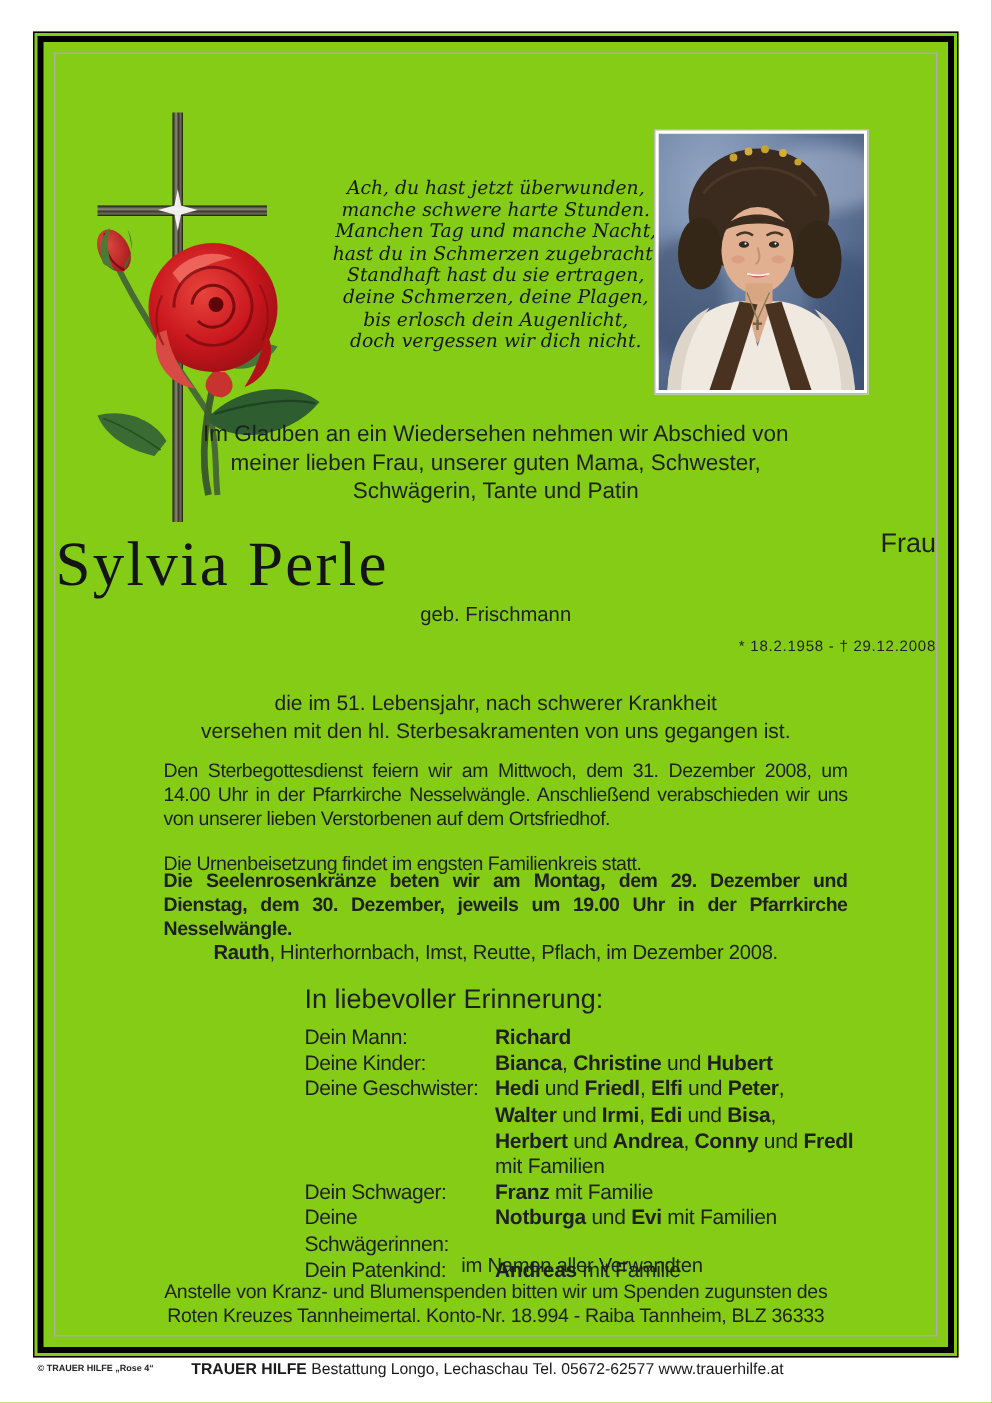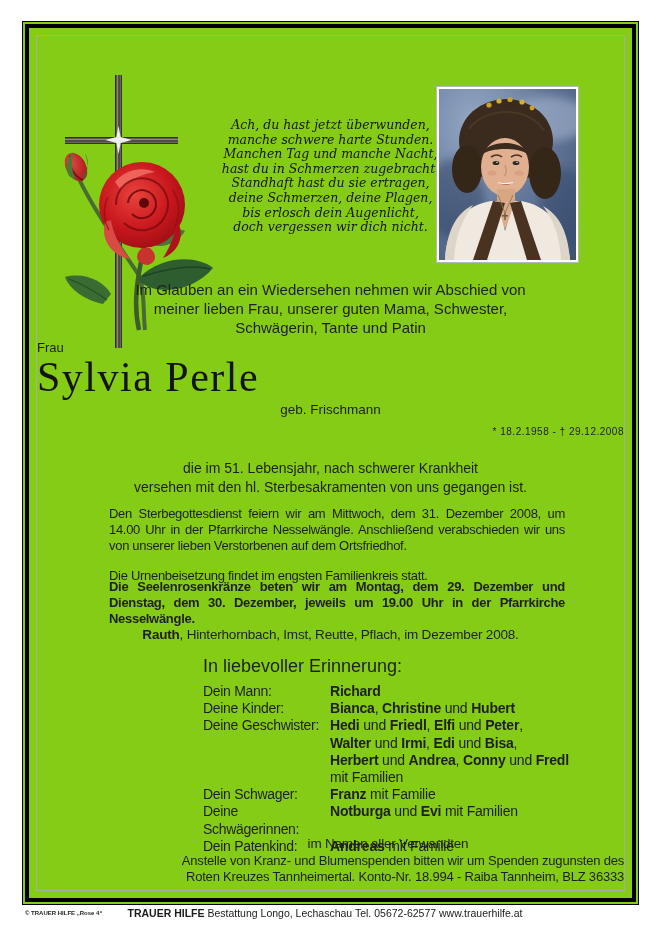--- a/index.html
+++ b/index.html
@@ -15,37 +15,37 @@
   .frame3{border:1px solid #ababab;width:100%;height:100%;box-sizing:border-box;position:relative;overflow:hidden;}
   
   .poem{left:0;right:0;top:82px;text-align:center;
     font-family:"DejaVu Serif",serif;font-style:italic;font-size:12.5px;line-height:14.6px;color:#161616;}
   
   .photo-frame{left:399px;top:50px;width:143px;height:177px;border:1px solid #b7b7b7;
     box-sizing:border-box;background:#fff;padding:2px;}
   .photo-frame svg{display:block;}
   
   .intro{left:0;right:0;top:244px;text-align:center;font-size:15px;line-height:19px;}
-  .salutation{left:0;right:0;top:304px;text-align:left;font-size:13px;}
+  .salutation{left:0;right:0;top:316px;text-align:right;font-size:18px;}
   .deceased-name{left:0;right:16px;top:318px;text-align:left;
     font-family:"Liberation Serif",serif;font-size:42px;line-height:46px;letter-spacing:1.5px;color:#141414;}
   .maiden{left:0;right:0;top:366px;text-align:center;font-size:13.5px;}
   .dates{left:0;right:0;top:390px;text-align:right;font-size:10px;letter-spacing:.5px;}
   .passing{left:0;right:0;top:423px;text-align:center;font-size:14px;line-height:19px;}
   .block{left:72px;width:456px;font-size:13px;line-height:16.2px;letter-spacing:-.3px;text-align:justify;}
   .service{top:470px;}
   .rosary{top:543px;font-weight:bold;}
   .places{left:0;right:0;top:591px;text-align:center;font-size:13.5px;letter-spacing:-.2px;}
   .rem-title{left:166px;top:620px;font-size:18px;}
   .family{left:166px;top:647px;font-size:14px;line-height:17.2px;letter-spacing:-.2px;width:400px;}
   .fam-row{display:flex;}
   .fam-label{flex:0 0 127px;letter-spacing:-.3px;}
   .fam-val{flex:1;}
   .closing{left:251px;top:800px;width:200px;text-align:center;font-size:13.5px;letter-spacing:-.2px;}
-  .donation{left:0;right:0;top:817px;text-align:right;font-size:13px;line-height:16px;letter-spacing:-.2px;}
+  .donation{left:0;right:0;top:817px;text-align:center;font-size:13px;line-height:16px;letter-spacing:-.2px;}
   .b, .family .b{font-weight:bold;}
   
   .footer-left{left:25px;top:910px;font-size:6px;font-weight:bold;color:#222;}
   .footer-center{left:0;right:11px;top:907px;text-align:center;font-size:10.5px;color:#1a1a1a;}
 </style>
 </head>
 <body>
 
 <div class="frame1">
   <div class="frame2">

